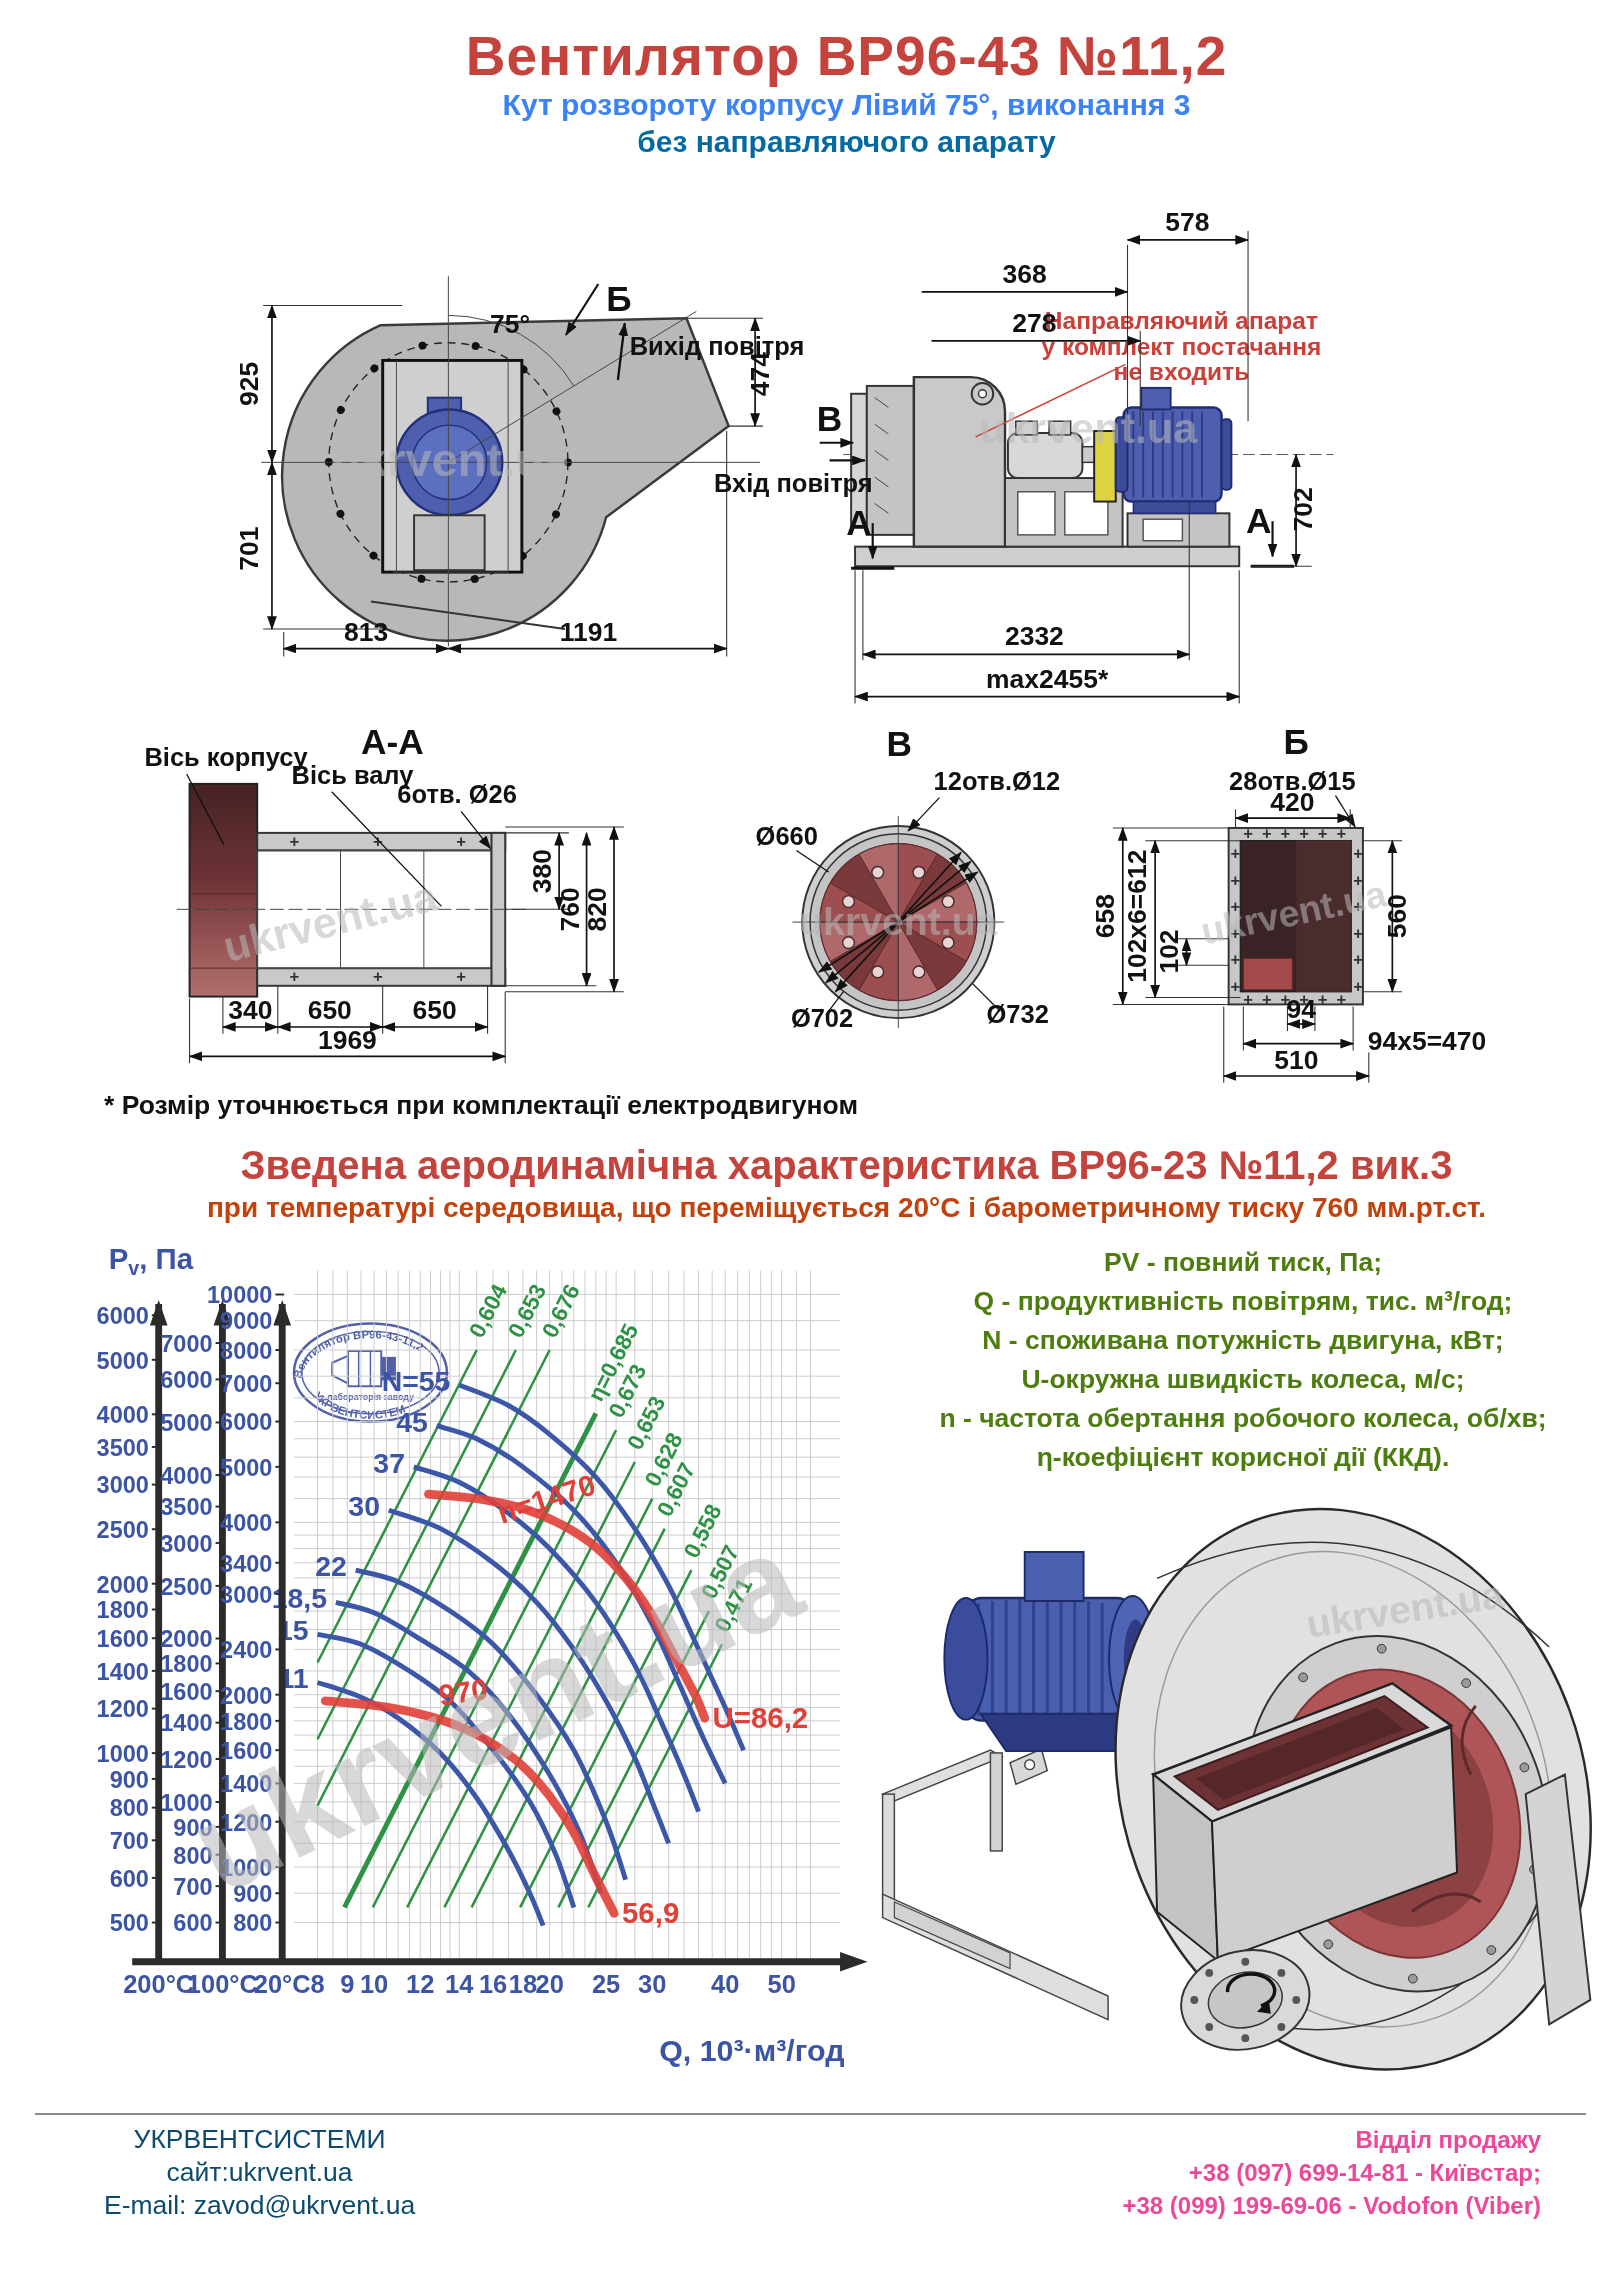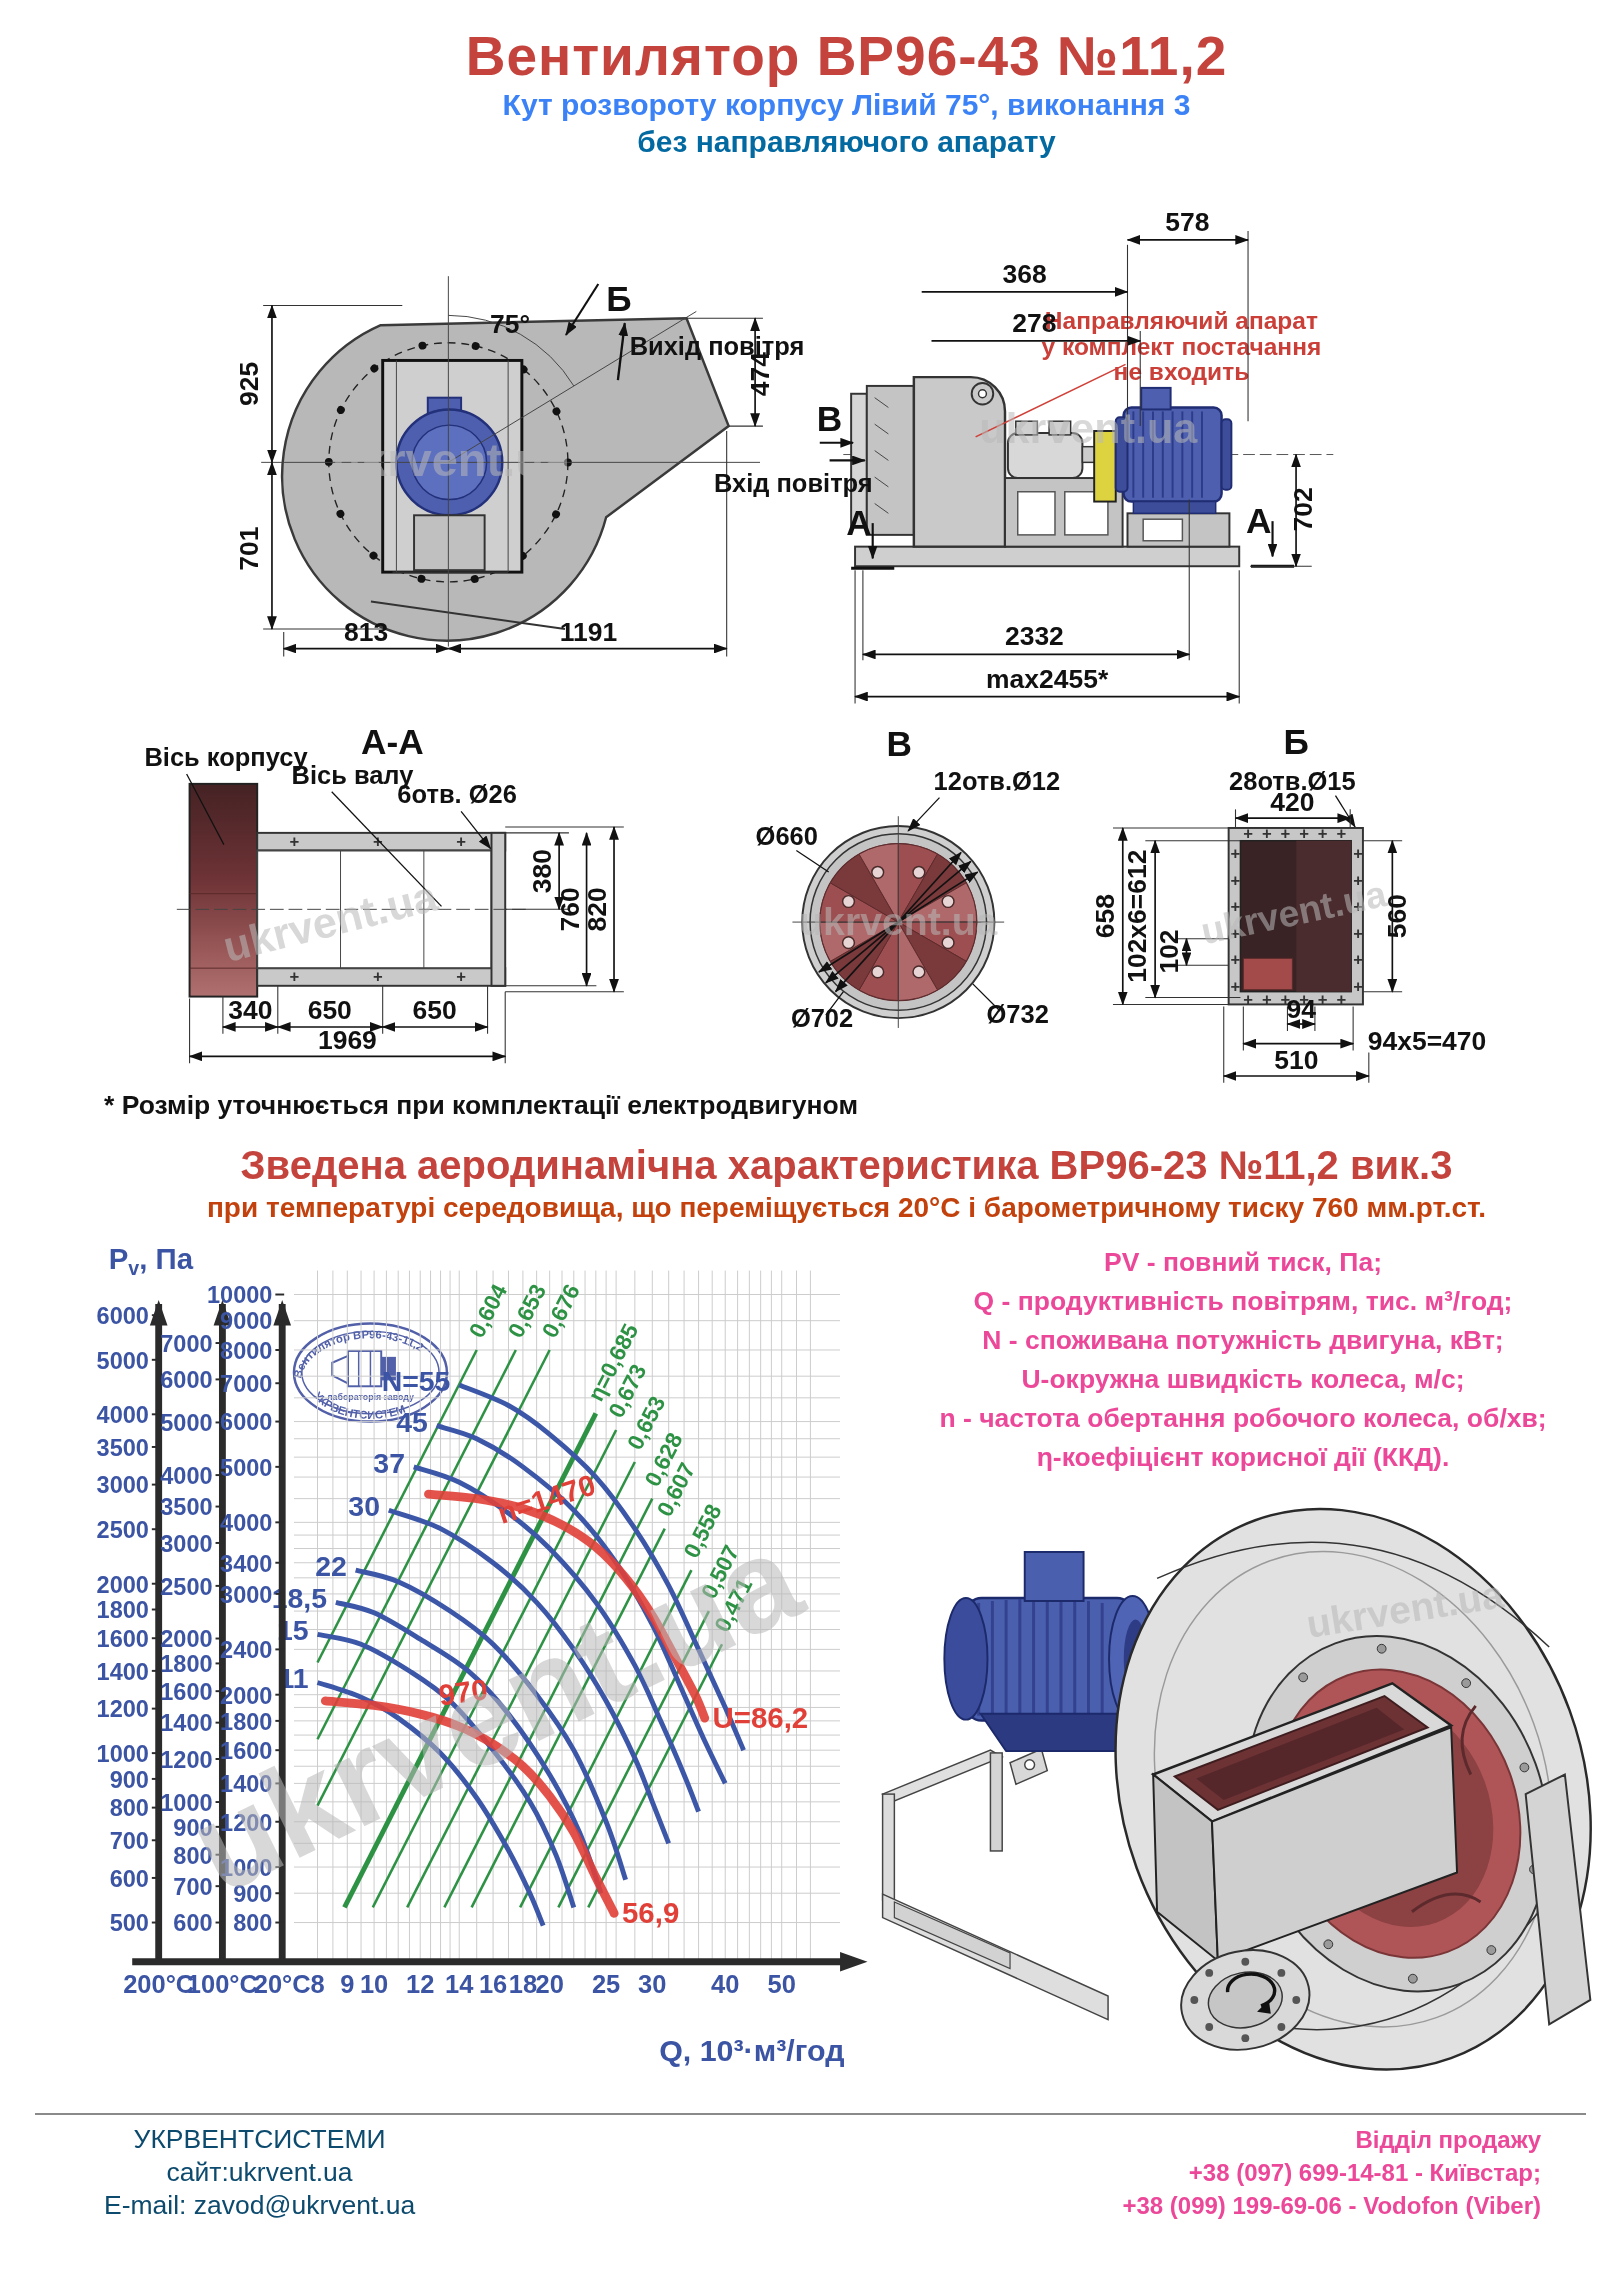--- a/index.html
+++ b/index.html
@@ -6,21 +6,21 @@
   .page{position:relative;width:1621px;height:2293px;background:#ffffff;margin:0 auto;
         font-family:"Liberation Sans",sans-serif;overflow:hidden;padding-left:36px;}
   .abs{position:absolute;text-align:center;}
   .center{width:1621px;text-align:center;}
   .doc-title{top:23.5px;font-size:55px;font-weight:700;color:#c5433d;letter-spacing:1px;}
   .doc-sub1{top:88px;font-size:30px;font-weight:700;color:#3b82f6;}
   .doc-sub2{top:125px;font-size:30px;font-weight:700;color:#0369a1;}
   .footnote{top:1090px;left:104px;font-size:26.5px;font-weight:700;color:#111;}
   .aero-h{top:1143px;font-size:40px;font-weight:700;color:#c5433d;}
   .aero-c{top:1192px;font-size:28px;font-weight:700;color:#c2410c;}
-  .legend{top:1243px;left:885px;width:716px;font-size:26.5px;font-weight:600;color:#ec4899;line-height:39px;}
+  .legend{top:1243px;left:885px;width:716px;font-size:26.5px;font-weight:600;color:#4d7c0f;line-height:39px;}
   .footer-rule{top:2113px;left:35px;width:1551px;border-top:2px solid #8a8a8a;height:0;}
   .footer-left{top:2123px;left:104px;font-size:26.5px;font-weight:400;color:#0c4a6e;line-height:33px;}
   .footer-right{top:2123px;right:116px;font-size:24px;font-weight:700;color:#ec4899;line-height:33px;text-align:right;}
   svg{position:absolute;overflow:visible;}
   svg text{font-family:"Liberation Sans",sans-serif;}
   .t-dim{font-size:27px;font-weight:700;fill:#111;}
   .t-lbl{font-size:26px;font-weight:700;fill:#111;}
   .t-sec{font-size:36px;font-weight:700;fill:#111;}
   .t-note{font-size:25px;font-weight:700;fill:#cb3f39;}
   .plus{font-size:17px;font-weight:700;fill:#333;text-anchor:middle;}

